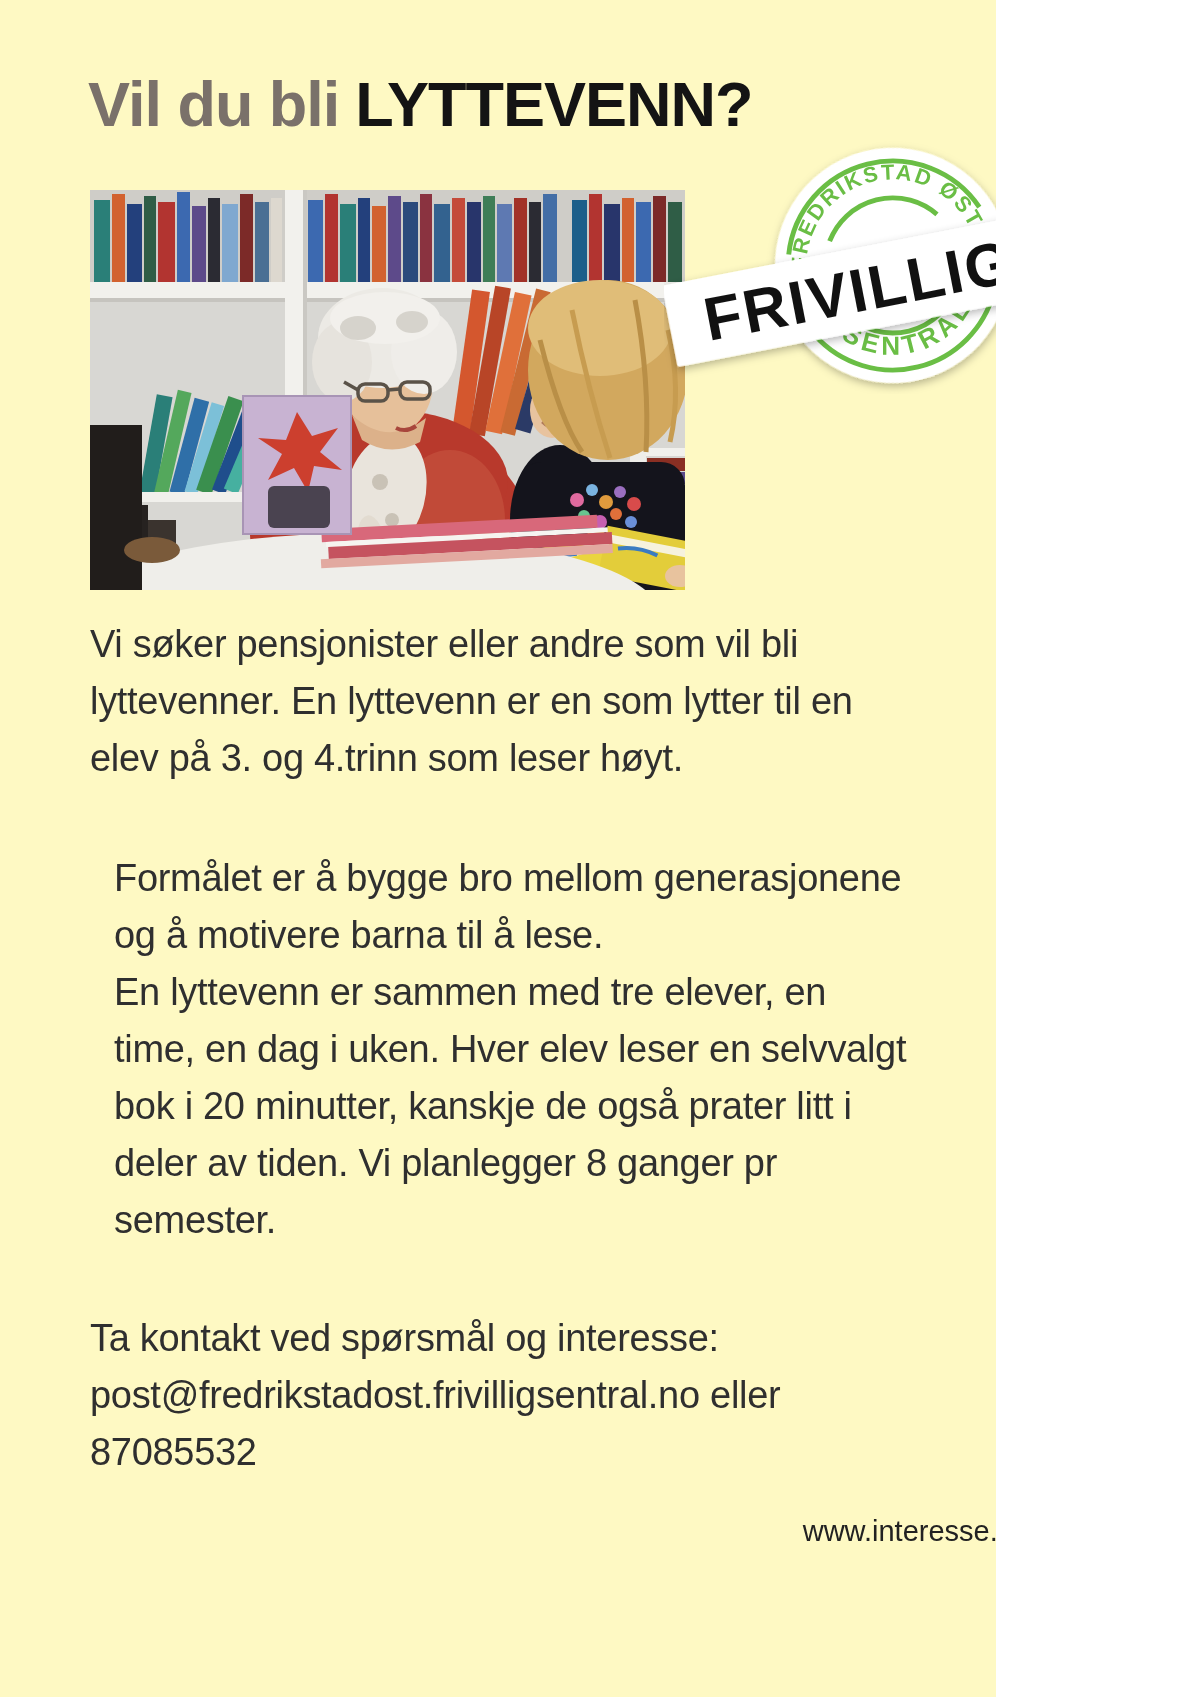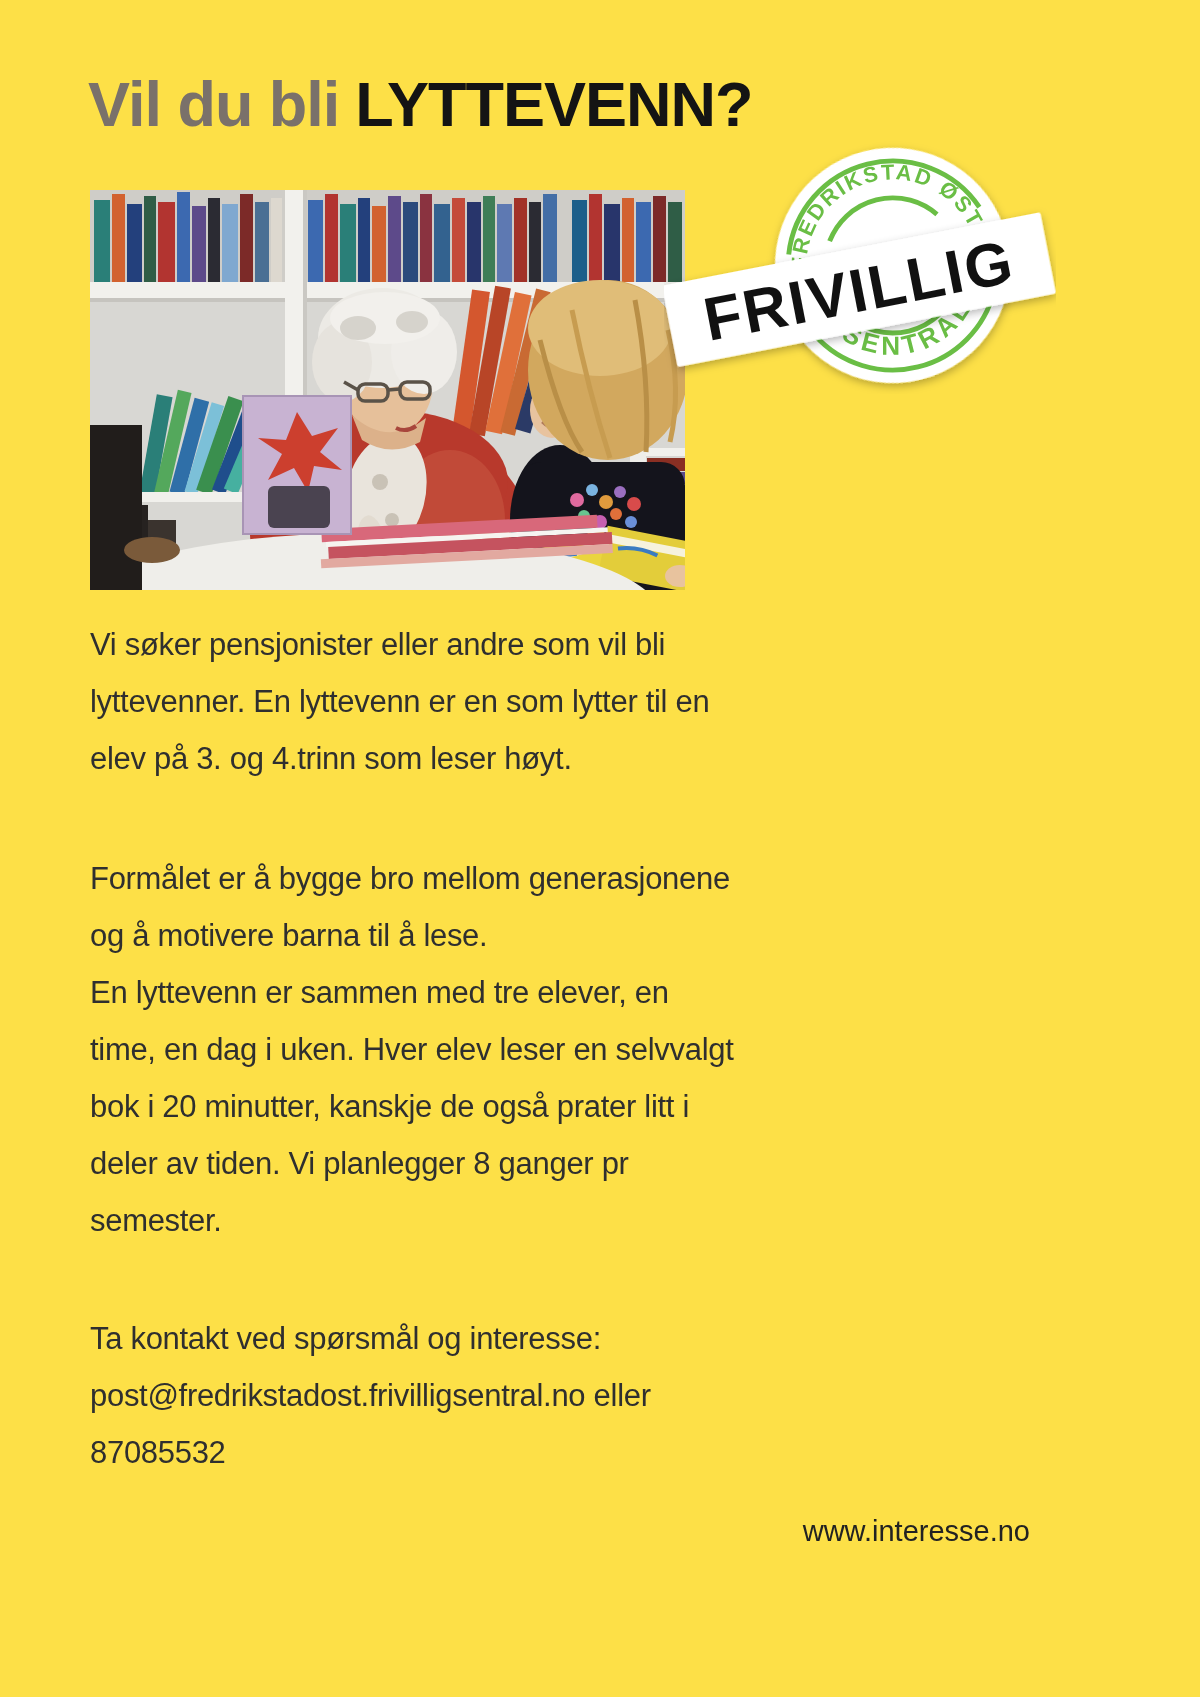--- a/index.html
+++ b/index.html
@@ -1,20 +1,20 @@
 <!DOCTYPE html>
 <html><head>
 <meta charset="utf-8">
 <style>
   html, body { margin: 0; padding: 0; background: #ffffff; }
   .flyer {
     position: relative;
-    width: 1200px;
+    width: 996px;
     height: 1697px;
-    background: #fde047;
+    background: #fef9c3;
     font-family: "Liberation Sans", sans-serif;
     overflow: hidden;
   }
   .title {
     position: absolute;
     left: 88px;
     top: 68px;
     font-size: 63px;
     font-weight: 800;
     letter-spacing: -1px;
@@ -34,28 +34,28 @@
     position: absolute;
     left: 664px;
     top: 126px;
     width: 392px;
     height: 268px;
   }
   .body-text {
     position: absolute;
     left: 90px;
     width: 960px;
-    font-size: 31px;
+    font-size: 38px;
     line-height: 57px;
     color: #2f2f2f;
     letter-spacing: -0.3px;
     white-space: pre-line;
   }
   .p1 { top: 616px; }
-  .p2 { top: 850px; }
+  .p2 { top: 850px; margin-left: 24px; }
   .p3 { top: 1310px; }
   .footer {
     position: absolute;
     left: 90px;
     top: 1512px;
     width: 940px;
     text-align: right;
     font-size: 29px;
     line-height: 39px;
     color: #222222;

